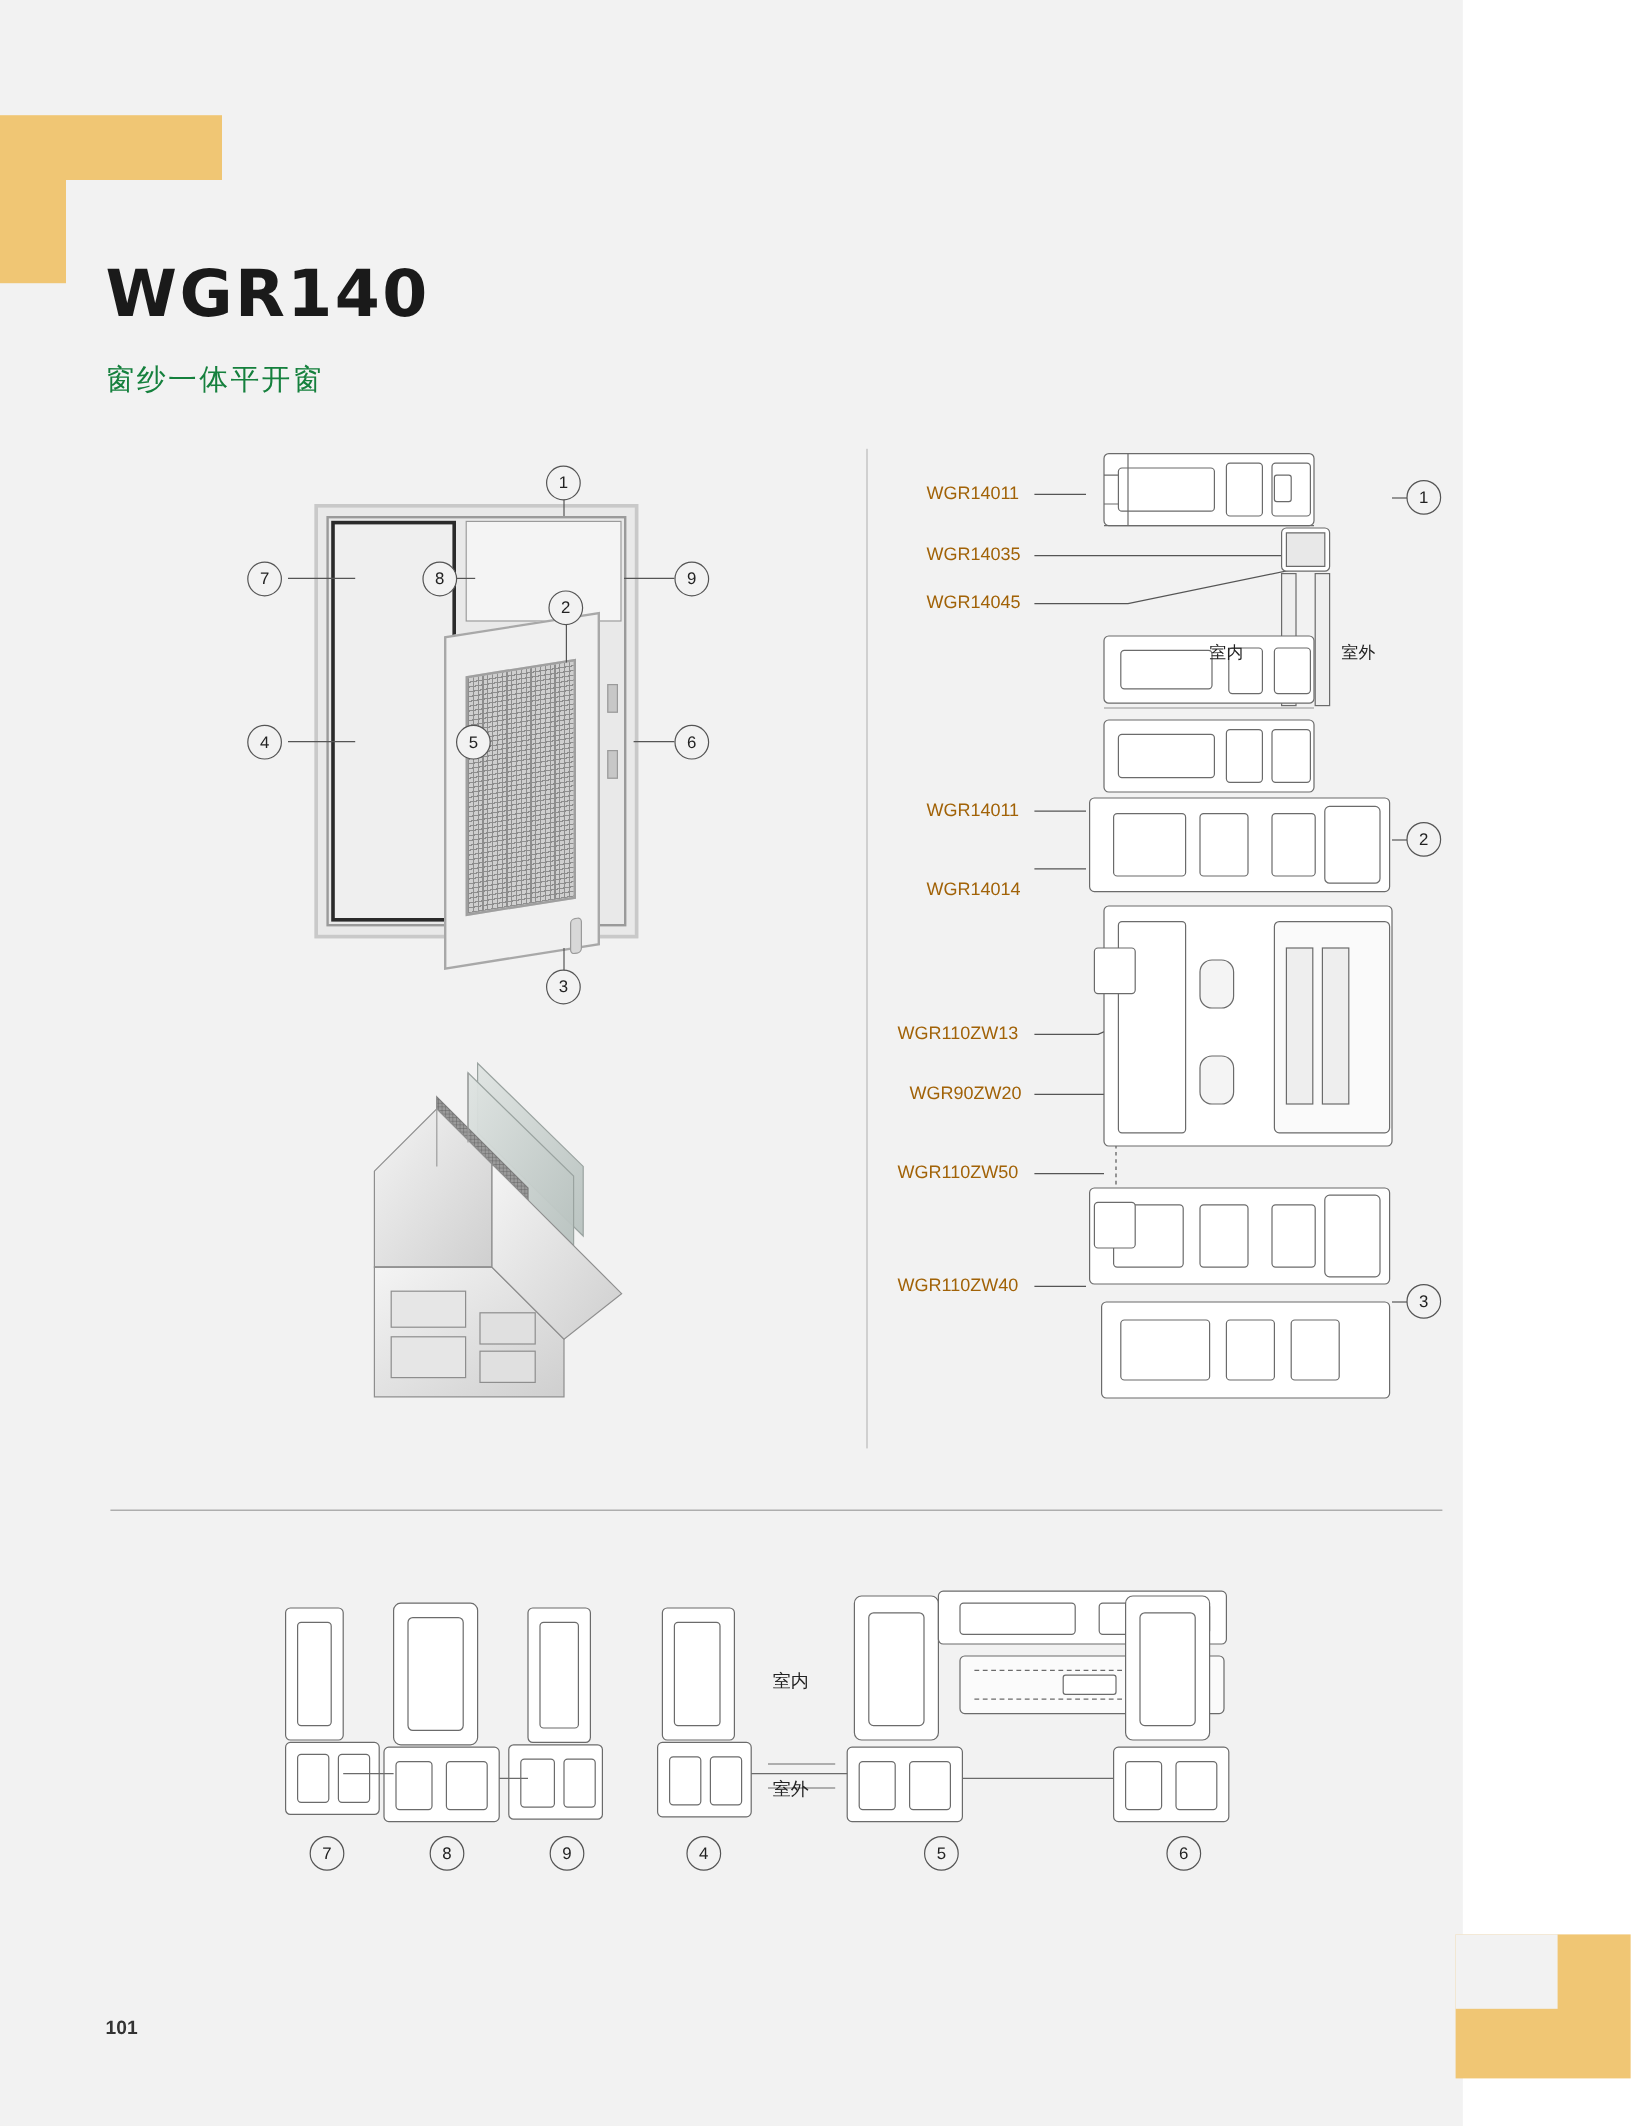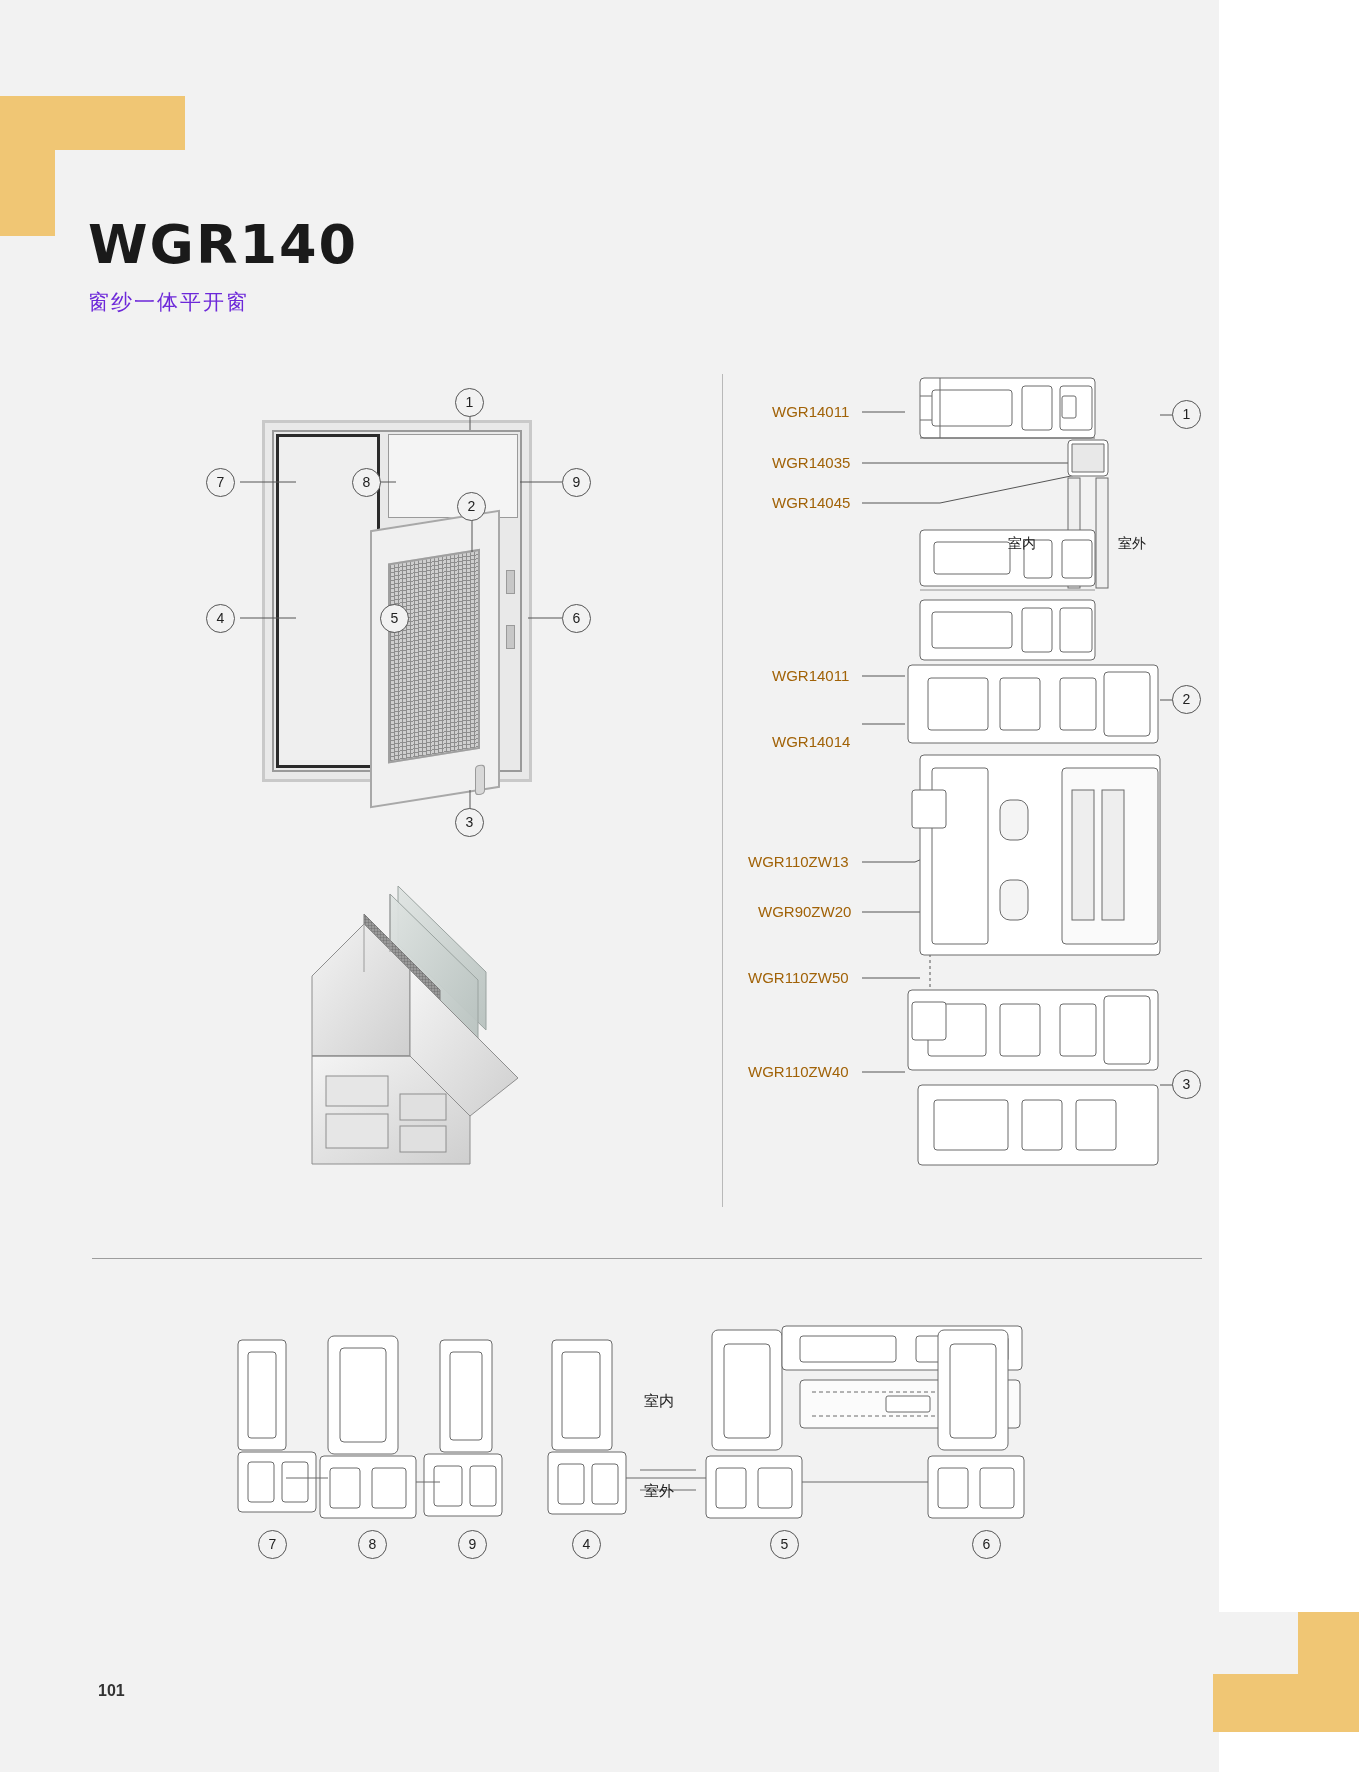--- a/index.html
+++ b/index.html
@@ -53,23 +53,23 @@
   }
   .title-main {
     font-size: 54px;
     font-weight: bold;
     letter-spacing: 2px;
     color: #1a1a1a;
     line-height: 1;
     font-family: "DejaVu Sans", sans-serif;
   }
   .title-sub {
-    margin-top: 16px;
-    font-size: 21px;
-    color: #6d28d9;
+    margin-top: 28px;
+    font-size: 24px;
+    color: #15803d;
     letter-spacing: 2px;
   }
   
   .v-divider {
     position: absolute;
     left: 722px; top: 374px;
     width: 1px; height: 833px;
     background: #b9b9b9;
   }
   .h-divider {
@@ -182,21 +182,21 @@
     color: #222;
   }
   
   .bottom-note {
     position: absolute;
     font-size: 15px;
     color: #222;
   }
   .page-num {
     position: absolute;
-    left: 98px; top: 1682px;
+    left: 88px; top: 1682px;
     font-size: 16px;
     font-weight: bold;
     color: #333;
   }
   .svg-layer {
     position: absolute;
     left: 0; top: 0;
     width: 1359px; height: 1772px;
     pointer-events: none;
   }

